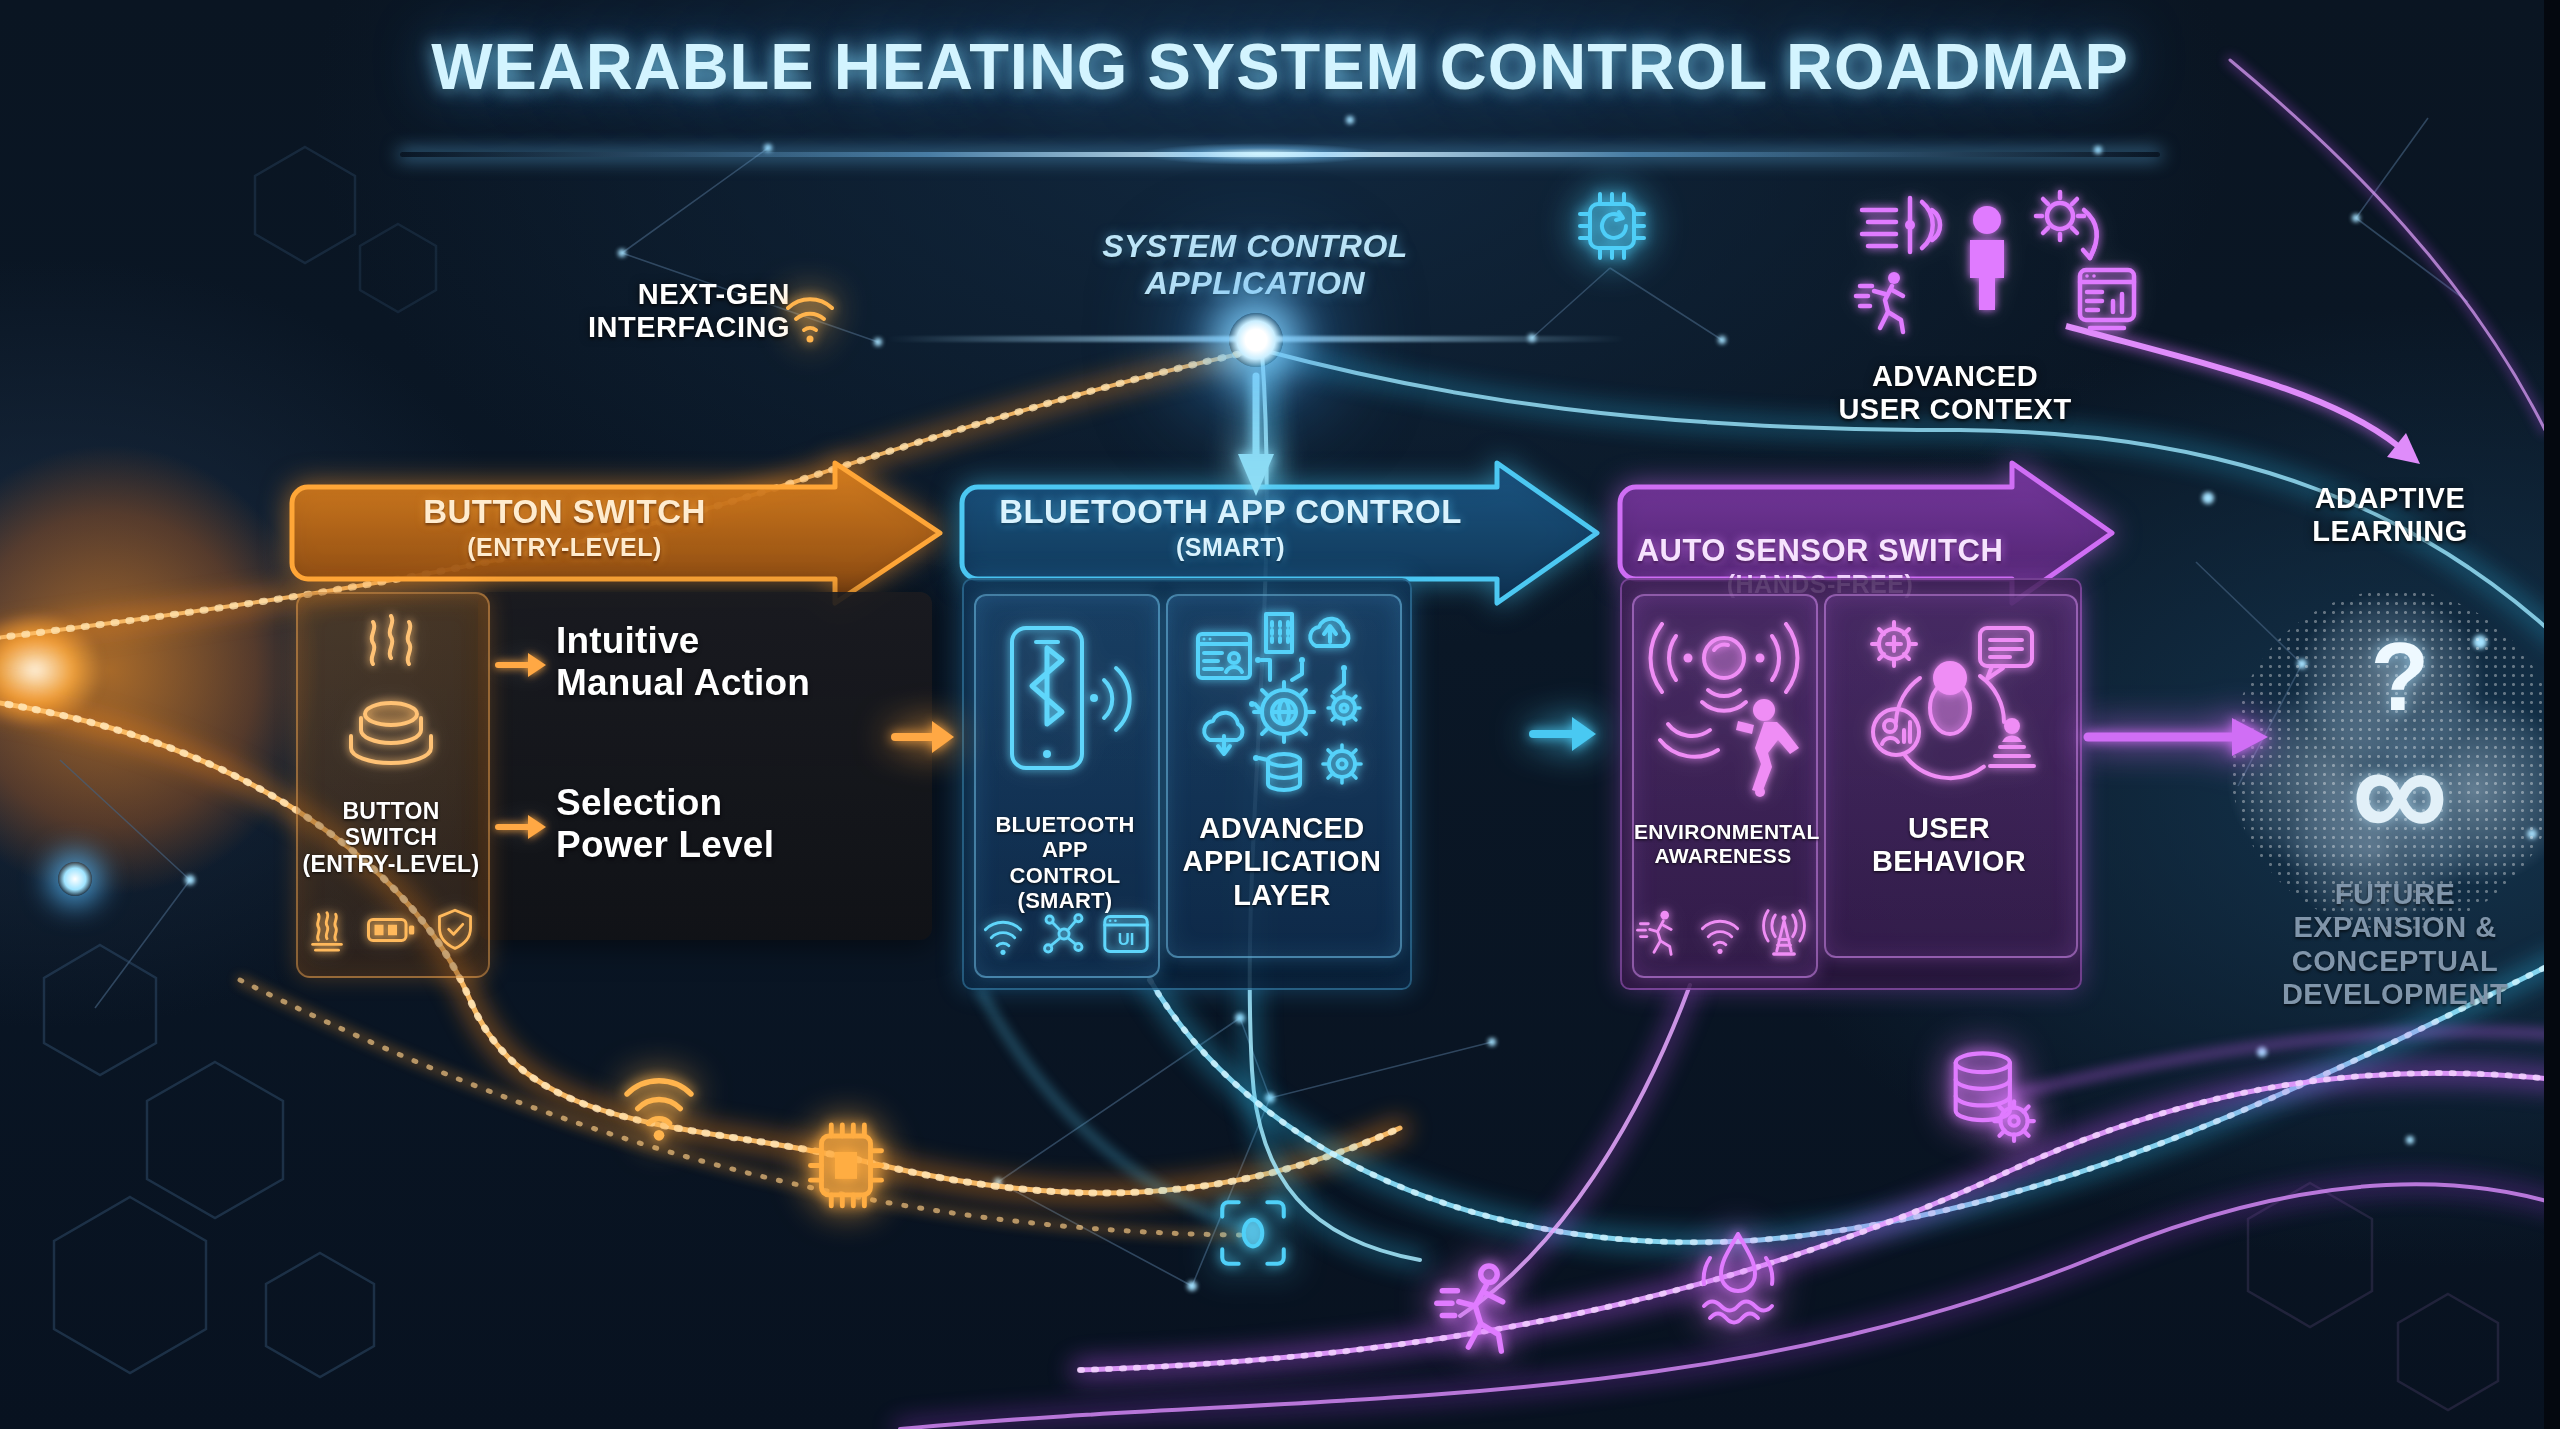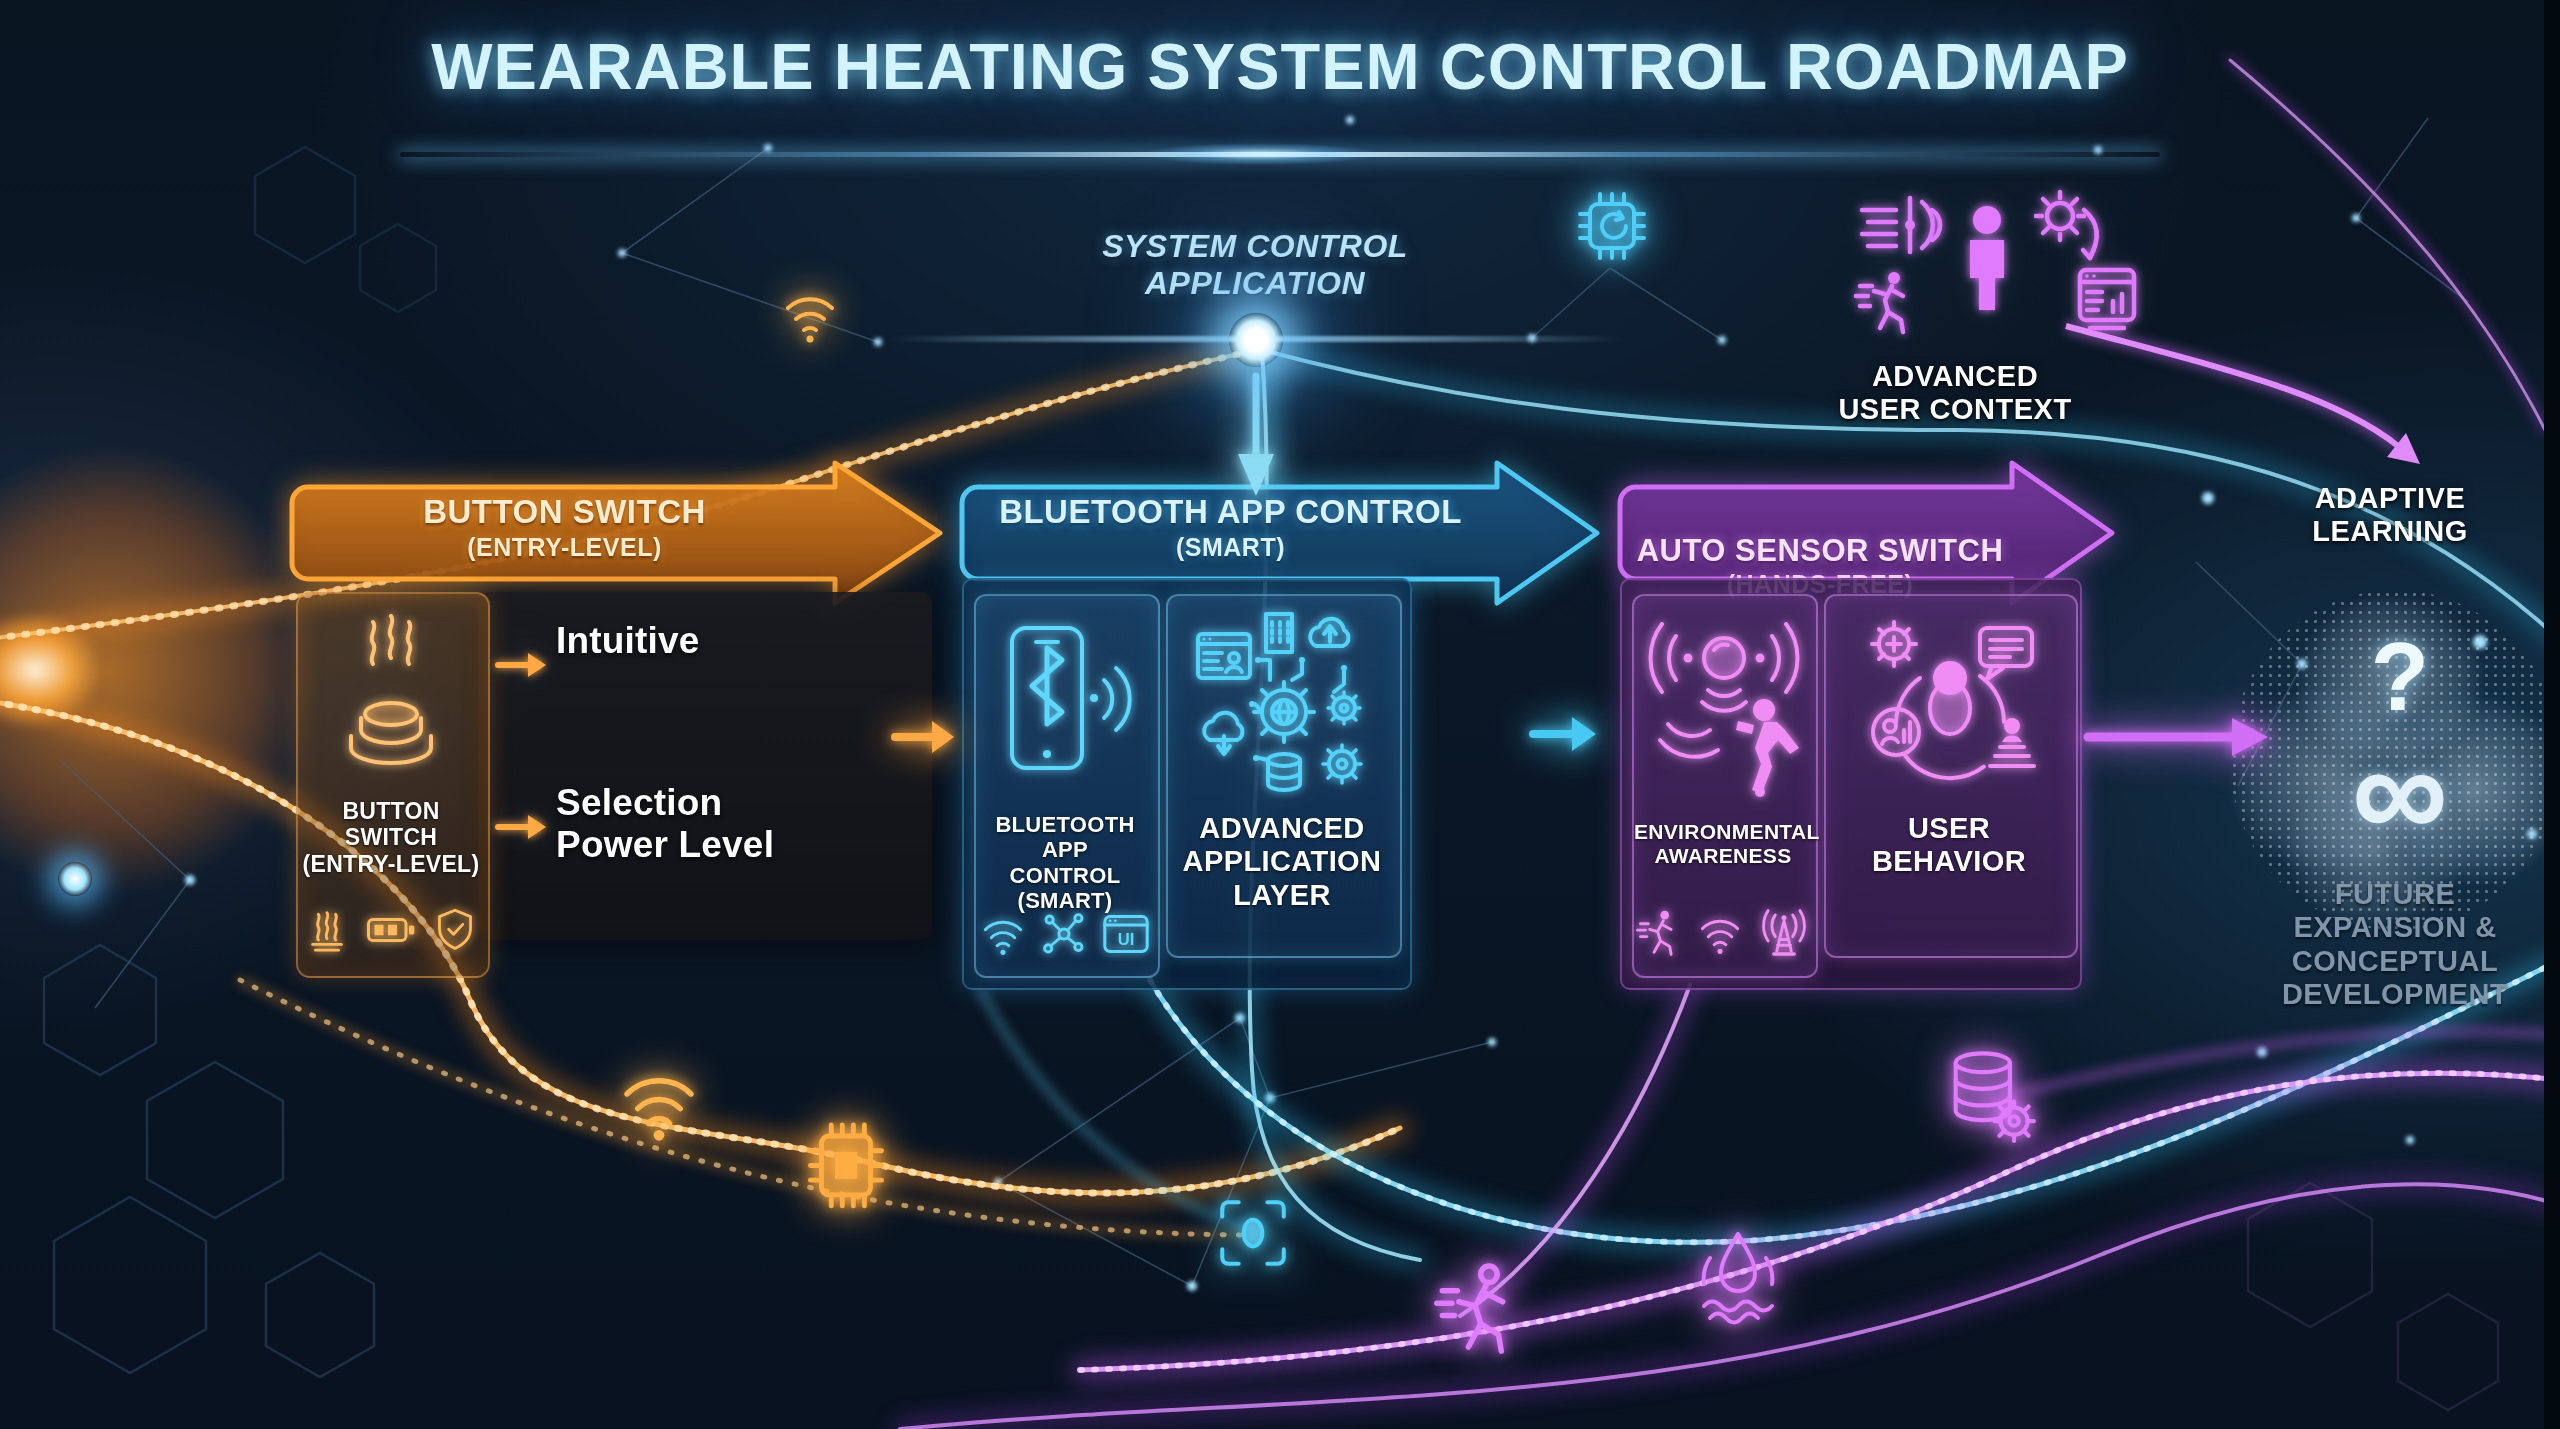--- a/index.html
+++ b/index.html
@@ -194,20 +194,24 @@
       <path d="M2066,326 C2220,368 2330,392 2398,446" stroke="#cf6af2" stroke-width="12" fill="none" opacity=".5" filter="url(#b6)"></path>
       <path d="M2066,326 C2220,368 2330,392 2398,446" stroke="#df8cfa" stroke-width="6" fill="none"></path>
       <polygon points="2420,464 2387,457 2406,433" fill="#df8cfa"></polygon>
     </g>
   </svg>
 
   <div class="abs txt title" style="z-index:5">WEARABLE HEATING SYSTEM CONTROL ROADMAP</div>
   <div class="abs flare" style="z-index:4"></div>
   <div class="abs flare-core" style="z-index:4"></div>
 
+  <div class="abs txt lab" style="left:520px;top:278px;width:270px;text-align:right;z-index:5">
+    <div>NEXT-GEN</div>
+    <div>INTERFACING</div>
+  </div>
   <div class="abs neon2" style="left:778px;top:282px;color:#ffb44d;z-index:5">
     <svg class="ic" width="64" height="64" viewBox="0 0 64 64" stroke-width="5">
       <path d="M10,26 a32,32 0 0 1 44,0"></path>
         <path d="M18,37 a21,21 0 0 1 28,0"></path>
         <path d="M26,48 a10,10 0 0 1 12,0"></path>
       <circle cx="32" cy="57" r="3.5" fill="currentColor" stroke="none"></circle>
     </svg>
   </div>
 
   <div class="abs txt lab-cy" style="left:1080px;top:228px;width:350px;z-index:5">
@@ -389,20 +393,21 @@
     </div>
 
     <div class="abs neon" style="left:494px;top:648px;color:#ffa844">
       <svg width="56" height="34" viewBox="0 0 56 34">
           <line x1="4" y1="17" x2="34" y2="17" stroke="currentColor" stroke-width="6" stroke-linecap="round"></line>
           <polygon points="34,5 52,17 34,29" fill="currentColor"></polygon>
         </svg>
     </div>
     <div class="abs feature" style="left:556px;top:620px;width:360px">
       <div>Intuitive</div>
+      <div>Manual Action</div>
     </div>
     <div class="abs neon" style="left:494px;top:810px;color:#ffa844">
       <svg width="56" height="34" viewBox="0 0 56 34">
           <line x1="4" y1="17" x2="34" y2="17" stroke="currentColor" stroke-width="6" stroke-linecap="round"></line>
           <polygon points="34,5 52,17 34,29" fill="currentColor"></polygon>
         </svg>
     </div>
     <div class="abs feature" style="left:556px;top:782px;width:360px">
       <div>Selection</div>
       <div>Power Level</div>

